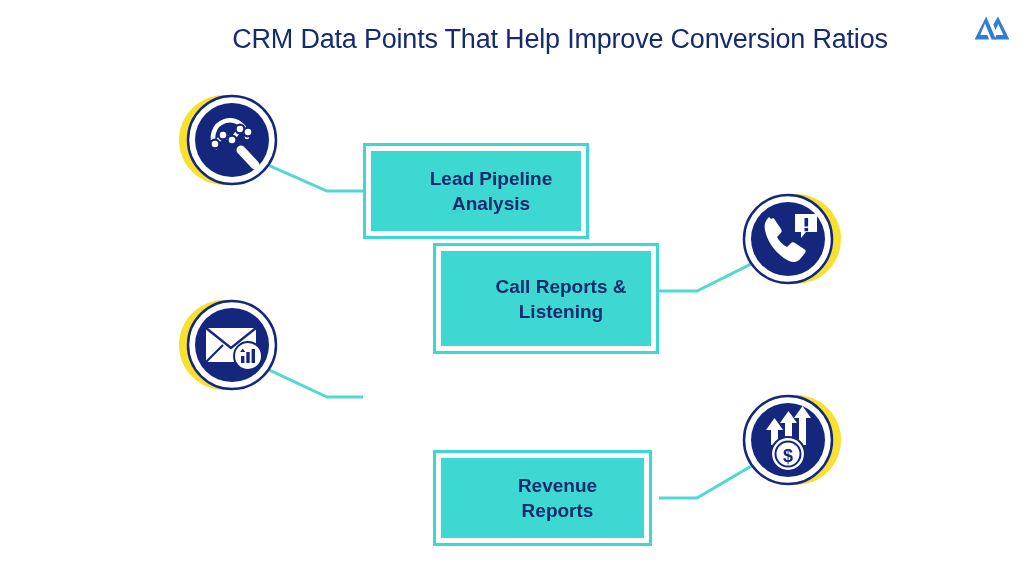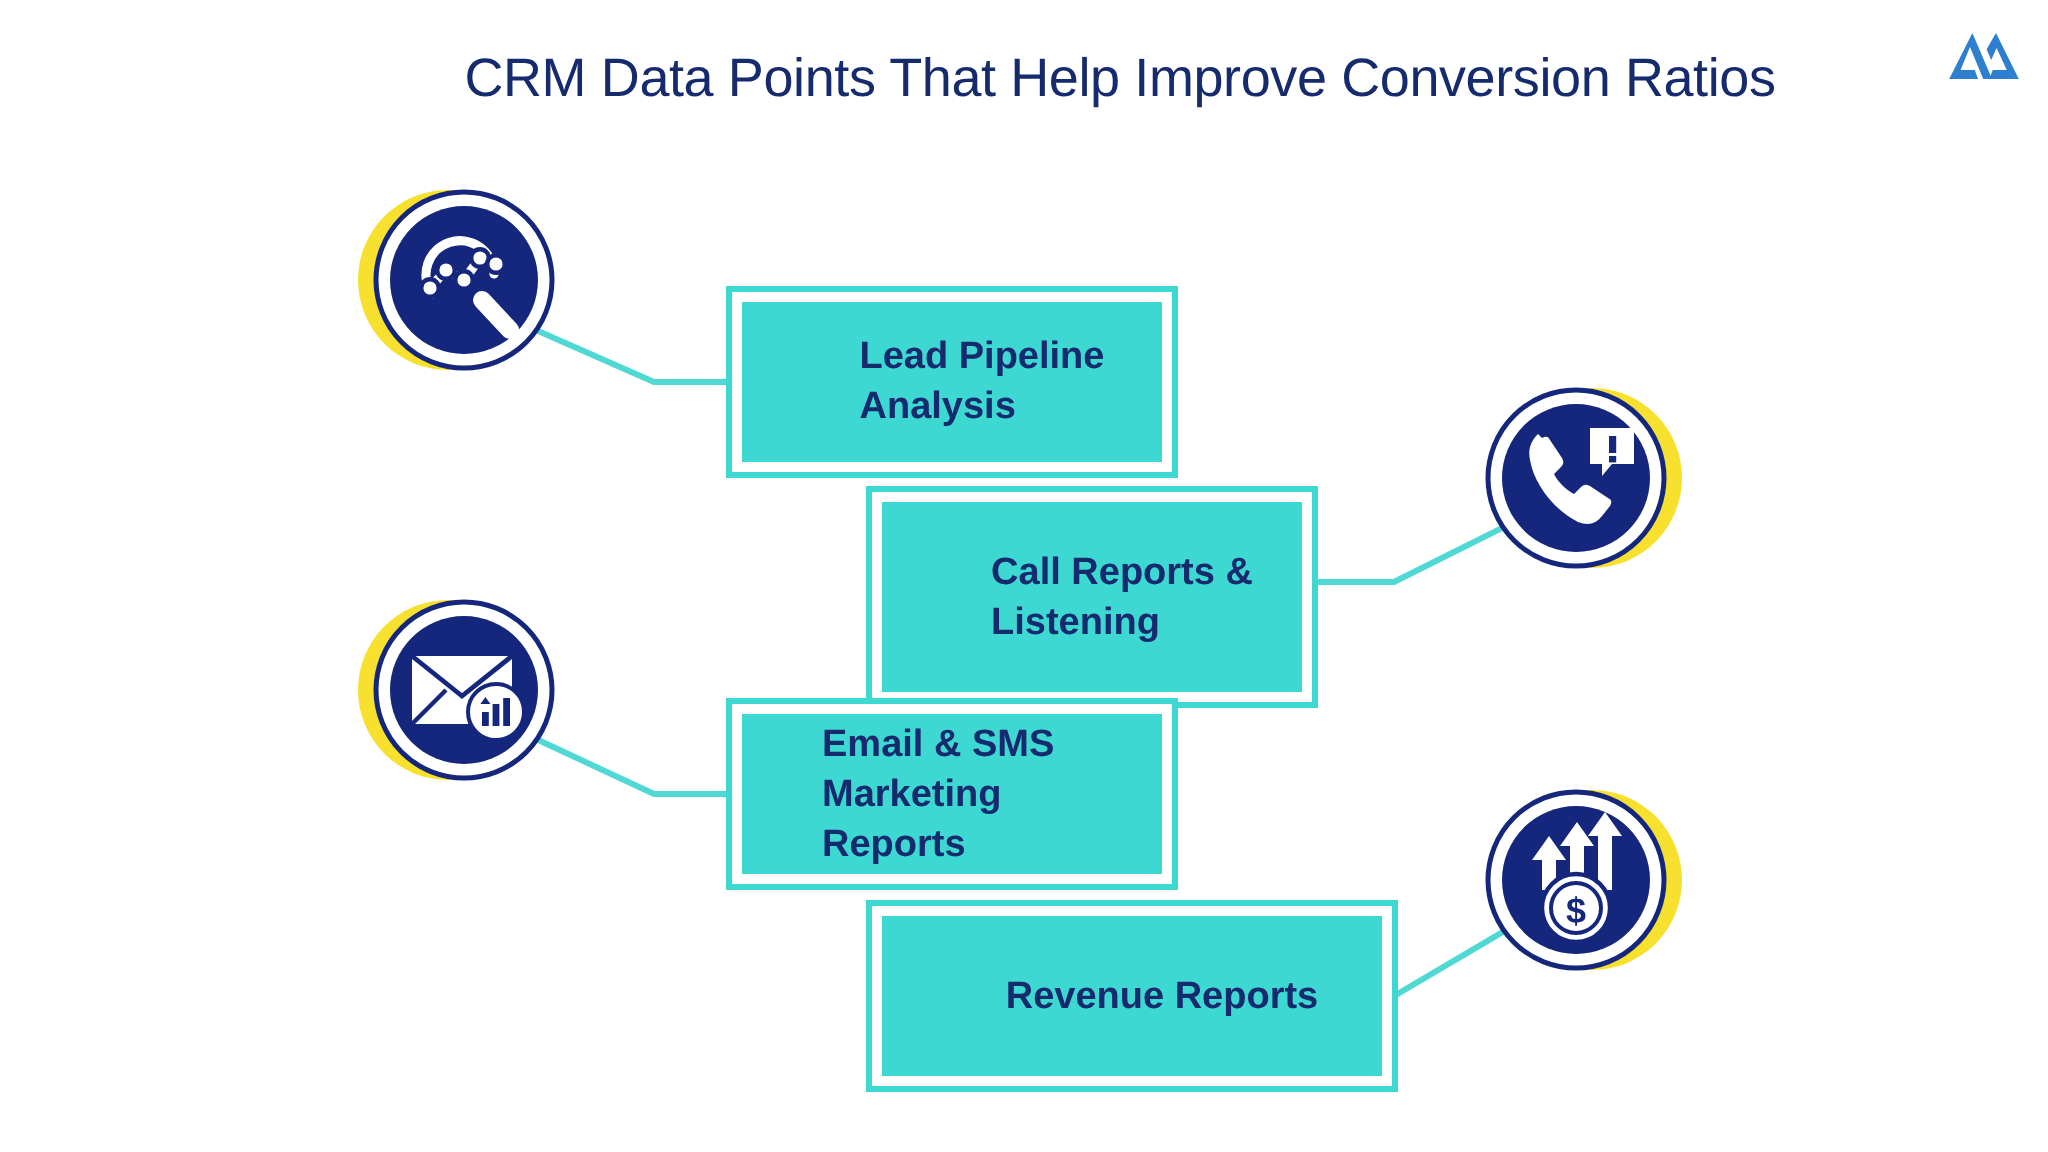--- a/index.html
+++ b/index.html
@@ -63,36 +63,36 @@
     padding: 5px;
   }
   .node-box .inner {
     width: 100%;
     height: 100%;
     box-sizing: border-box;
     background: #3ed8d3;
     display: flex;
     align-items: center;
     justify-content: center;
-    text-align: left;
+    text-align: center;
     padding-left: 30px;
   }
   .node-label {
     color: #162a6e;
     font-size: 19px;
     font-weight: bold;
     line-height: 25px;
     padding: 0 10px;
     white-space: pre-line;
   }
 
   #box-1 { left: 363px; top: 143px; width: 226px; height: 96px; }
   #box-2 { left: 433px; top: 243px; width: 226px; height: 111px; }
   #box-3 { left: 363px; top: 349px; width: 226px; height: 96px; }
-  #box-4 { left: 433px; top: 450px; width: 266px; height: 96px; }
+  #box-4 { left: 433px; top: 450px; width: 219px; height: 96px; }
 
   
   .badge {
     position: absolute;
     width: 110px;
     height: 110px;
   }
   #badge-1 { left: 177px; top: 85px; }
   #badge-2 { left: 733px; top: 184px; }
   #badge-3 { left: 177px; top: 290px; }
@@ -128,26 +128,20 @@
     </div>
   </div>
 
   <div class="node-box" id="box-2">
     <div class="inner">
       <span class="node-label">Call Reports &amp;
 Listening</span>
     </div>
   </div>
 
-  <div class="node-box" id="box-3">
-    <div class="inner">
-      <span class="node-label">Email &amp; SMS
-Marketing Reports</span>
-    </div>
-  </div>
 
   <div class="node-box" id="box-4">
     <div class="inner">
       <span class="node-label">Revenue Reports</span>
     </div>
   </div>
 
   <div class="badge" id="badge-1">
     <svg width="110" height="110" viewBox="0 0 110 110" xmlns="http://www.w3.org/2000/svg">
       <circle cx="47" cy="55" r="45" fill="#f7e02e"></circle>

